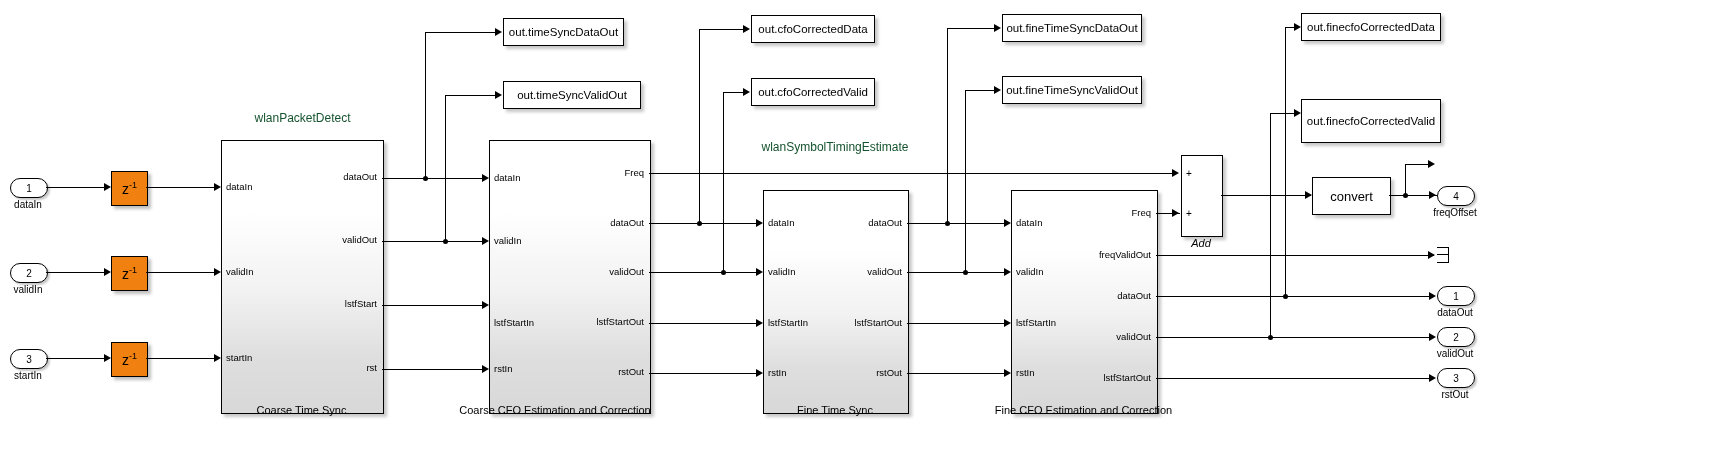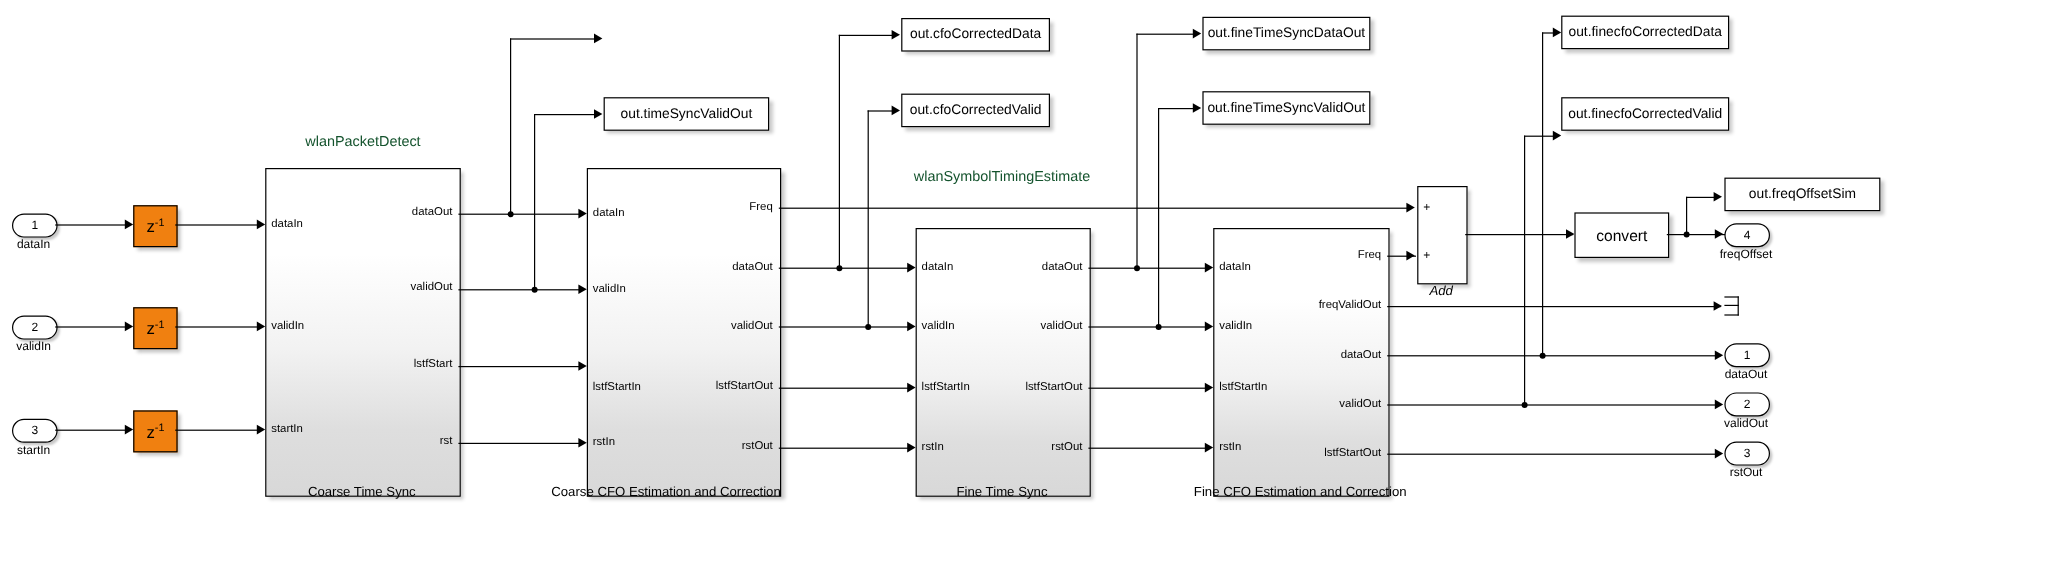--- a/index.html
+++ b/index.html
@@ -287,20 +287,23 @@
   <div class="wire h" style="left:1156px;top:337px;width:278px;"></div>
   <div class="arrow" style="left:1429px;top:333px;"></div>
   <div class="junction" style="left:1268px;top:335px;"></div>
   <div class="wire v" style="left:1270px;top:113px;height:224px;"></div>
   <div class="wire h" style="left:1270px;top:113px;width:27px;"></div>
   <div class="arrow" style="left:1294px;top:109px;"></div>
 
   <div class="wire h" style="left:1156px;top:378px;width:278px;"></div>
   <div class="arrow" style="left:1429px;top:374px;"></div>
 
+  <div class="wsbox" style="left:503px;top:18px;width:121px;height:28px;">
+    <span>out.timeSyncDataOut</span>
+  </div>
 
   <div class="wsbox" style="left:503px;top:81px;width:138px;height:28px;">
     <span>out.timeSyncValidOut</span>
   </div>
 
   <div class="wsbox" style="left:751px;top:15px;width:124px;height:28px;">
     <span>out.cfoCorrectedData</span>
   </div>
 
   <div class="wsbox" style="left:751px;top:78px;width:124px;height:28px;">
@@ -312,21 +315,18 @@
   </div>
 
   <div class="wsbox" style="left:1002px;top:76px;width:140px;height:28px;">
     <span>out.fineTimeSyncValidOut</span>
   </div>
 
   <div class="wsbox" style="left:1301px;top:13px;width:140px;height:28px;">
     <span>out.finecfoCorrectedData</span>
   </div>
 
-  <div class="wsbox" style="left:1301px;top:81px;width:140px;height:28px;">
+  <div class="wsbox" style="left:1301px;top:99px;width:140px;height:44px;">
     <span>out.finecfoCorrectedValid</span>
   </div>
 
-  <div class="wsbox" style="left:1437px;top:148px;width:130px;height:28px;">
-    <span>out.freqOffsetSim</span>
-  </div>
 
 </div>
 
 </body></html>

